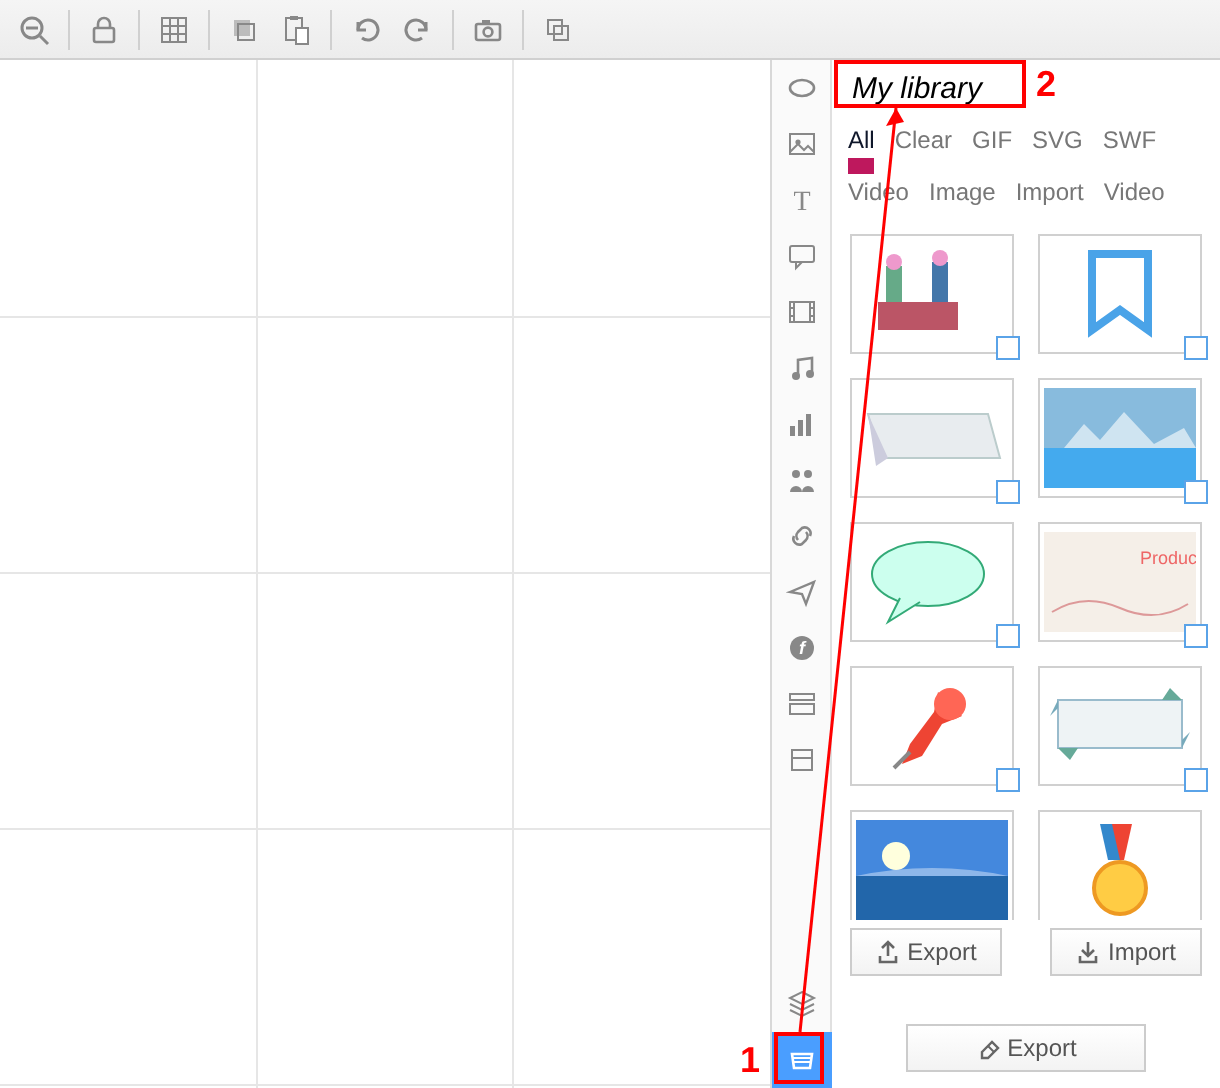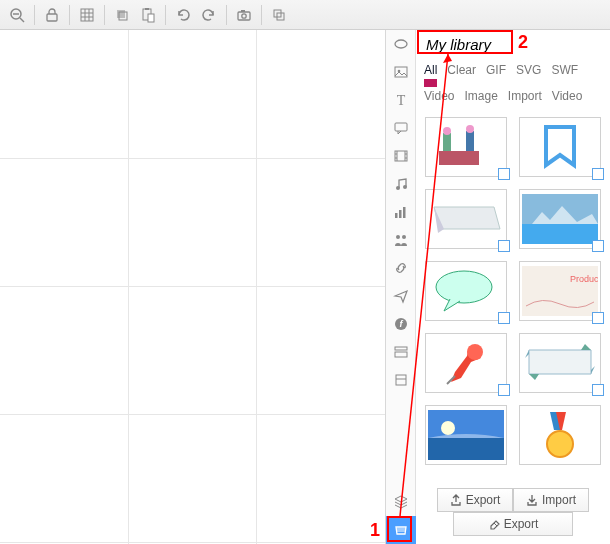--- a/index.html
+++ b/index.html
@@ -22,21 +22,21 @@
   .side-spacer { flex: 1; }
   
   .panel { width: 194px; background: #fff; display: flex; flex-direction: column; }
   .panel-title { font-size: 15px; color: #000000; padding: 6px 10px 4px; font-style: italic; }
   .tabs { padding: 4px 8px 0; display: flex; flex-wrap: wrap; gap: 0 10px; font-size: 12px; color: #777; }
   .tab { cursor: pointer; padding: 2px 0; }
   .tab.active { color: #0f172a; border-bottom: 8px solid #be185d; }
   .thumbs { flex: 1; overflow: hidden; padding: 12px 8px 4px; display: grid; grid-template-columns: repeat(2, 82px); grid-auto-rows: 60px; gap: 12px 12px; justify-content: center; align-content: start; }
   .thumb { border: 1px solid #d0d0d0; background: #fff; position: relative; display: flex; align-items: center; justify-content: center; }
   .chk { position: absolute; right: -4px; bottom: -4px; width: 12px; height: 12px; border: 1px solid #5aa3e8; background: #fff; }
-  .panel-btns { display: flex; flex-wrap: wrap; gap: 0; padding: 4px 8px 8px; justify-content: center; align-items: flex-end; }
+  .panel-btns { display: flex; flex-wrap: wrap; gap: 24px; padding: 4px 8px 8px; justify-content: center; align-items: flex-end; }
   .pbtn { border: 1px solid #ccc; background: linear-gradient(#fff,#f3f3f3); padding: 4px 8px; font-size: 12px; color: #555; cursor: pointer; display: flex; align-items: center; gap: 4px; min-width: 76px; justify-content: center; }
   .pbtn.wide { min-width: 120px; }
   
   .annot { position: absolute; border: 2px solid #ff0000; pointer-events: none; }
   .annot-num { position: absolute; color: #ff0000; font-size: 18px; font-weight: bold; pointer-events: none; }
   .annot-line { position: absolute; pointer-events: none; }
 </style>
 </head>
 <body>
 

